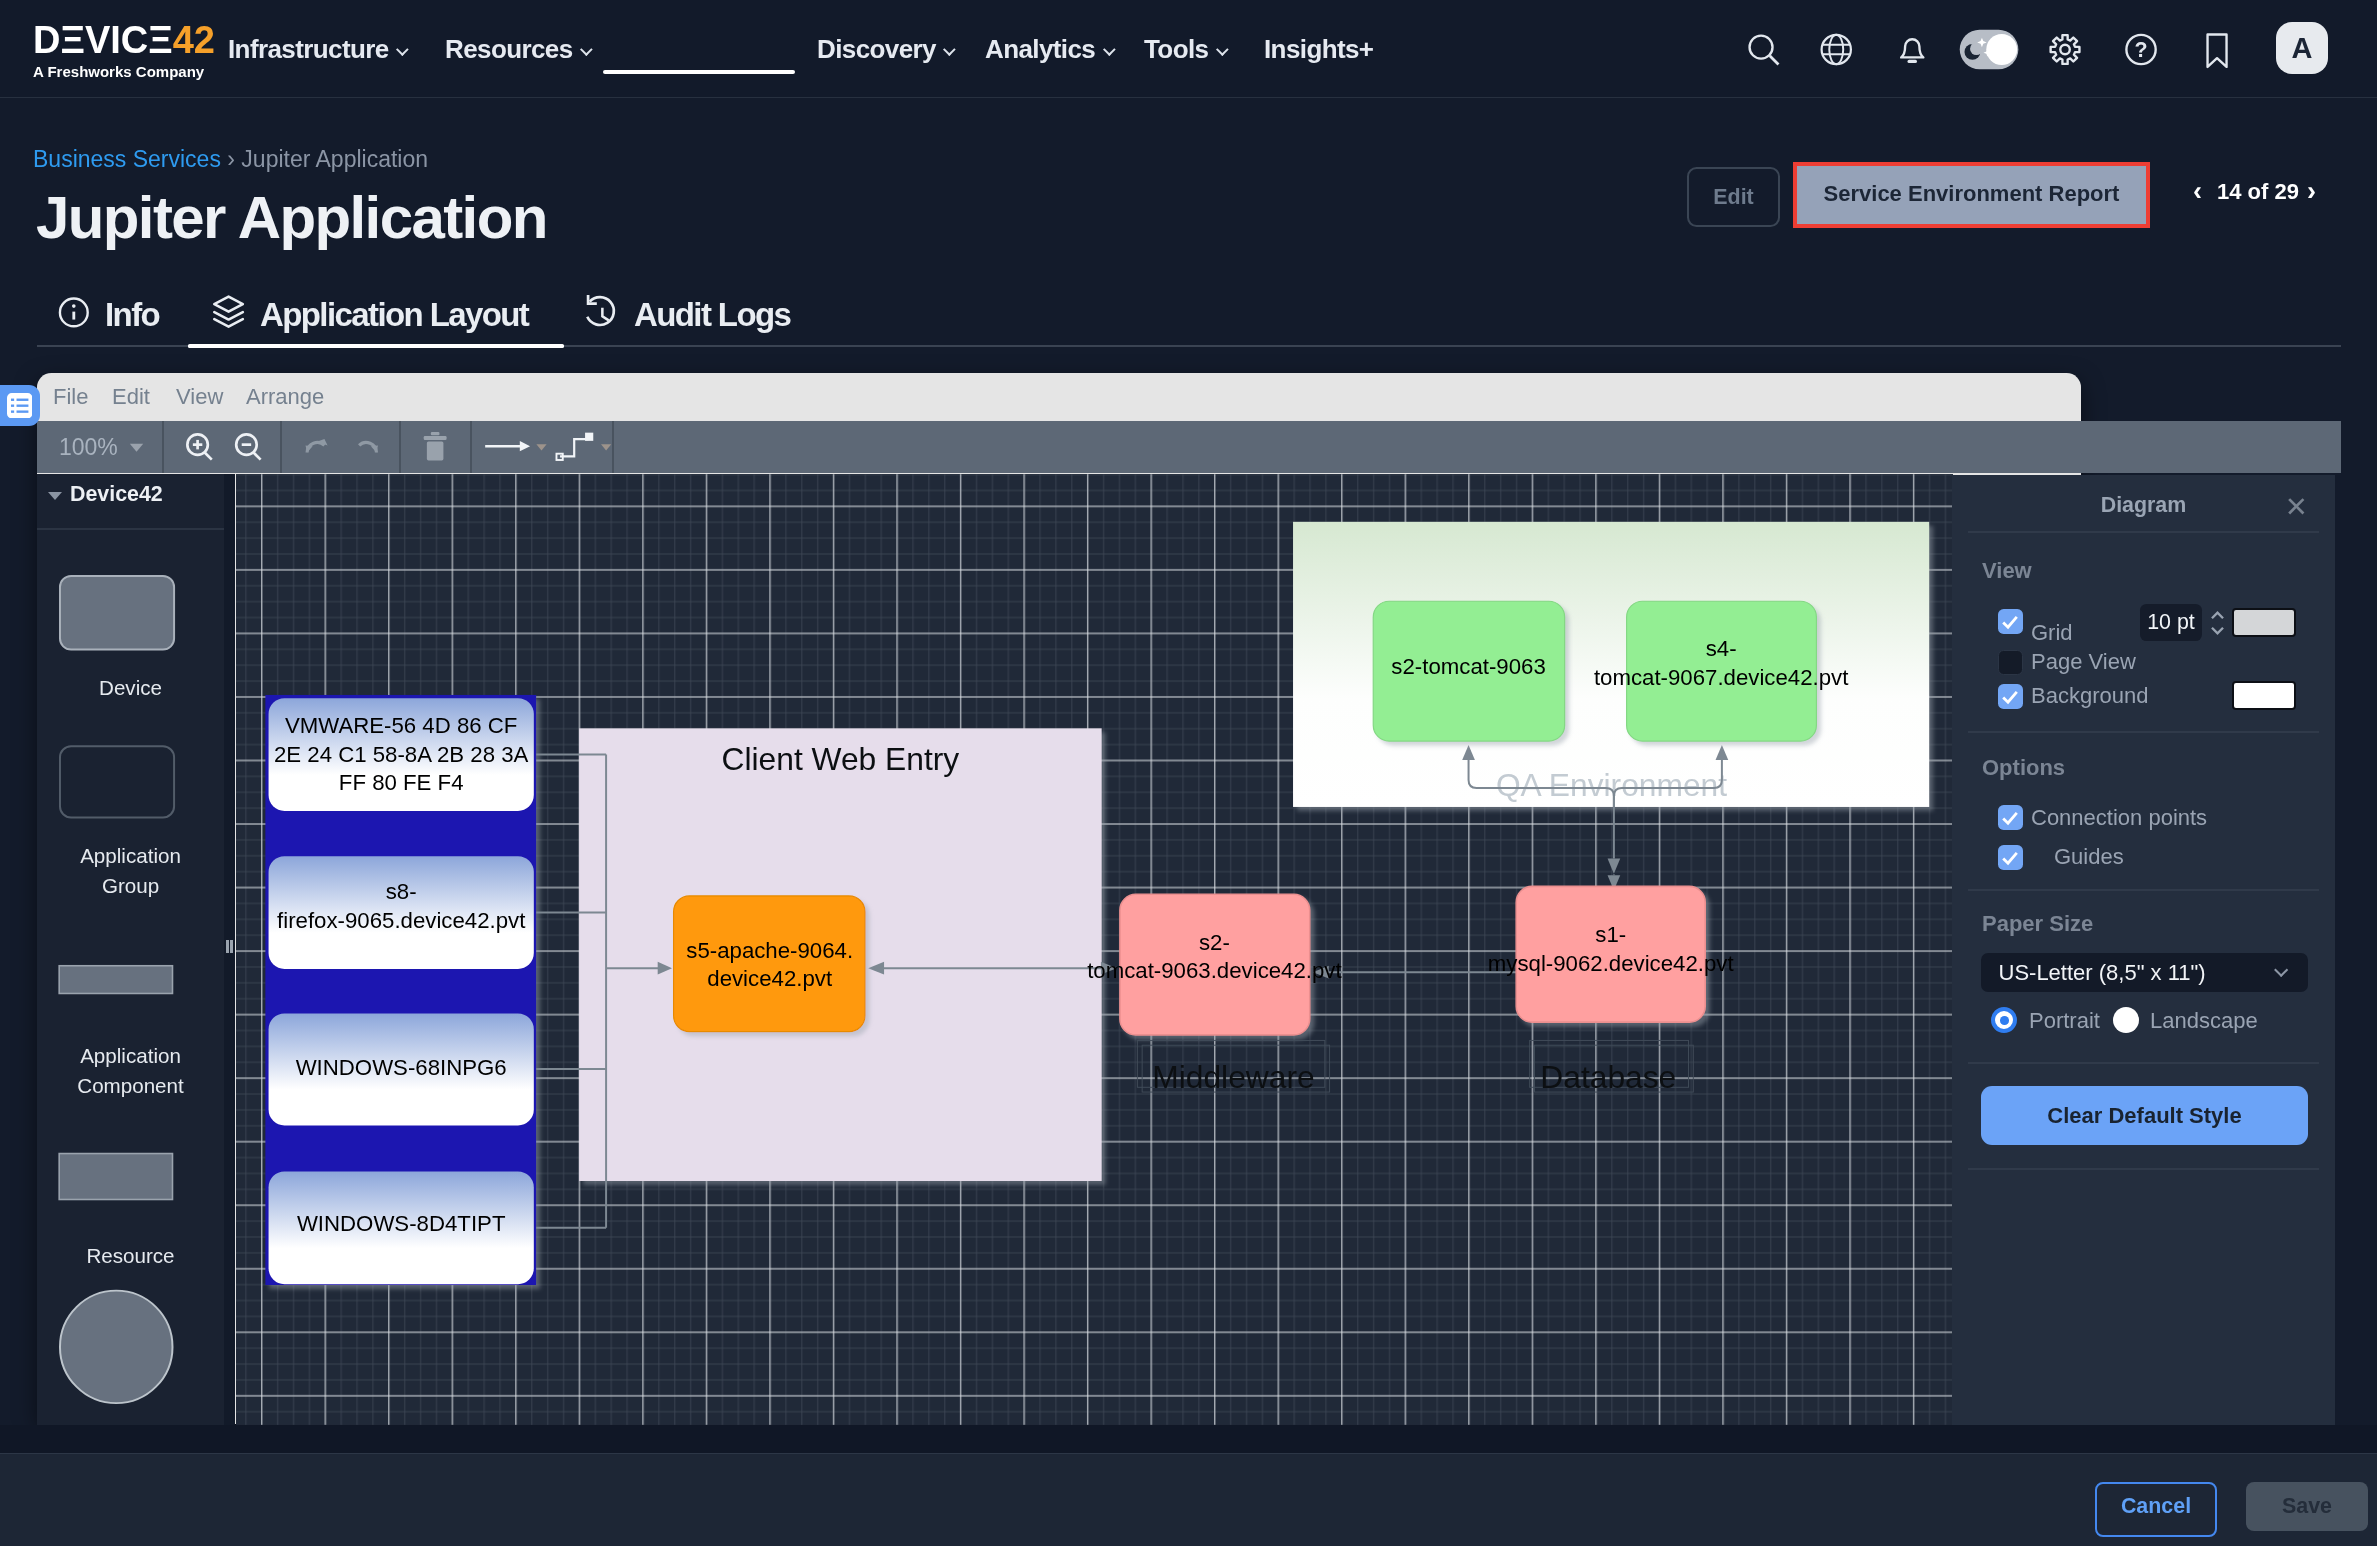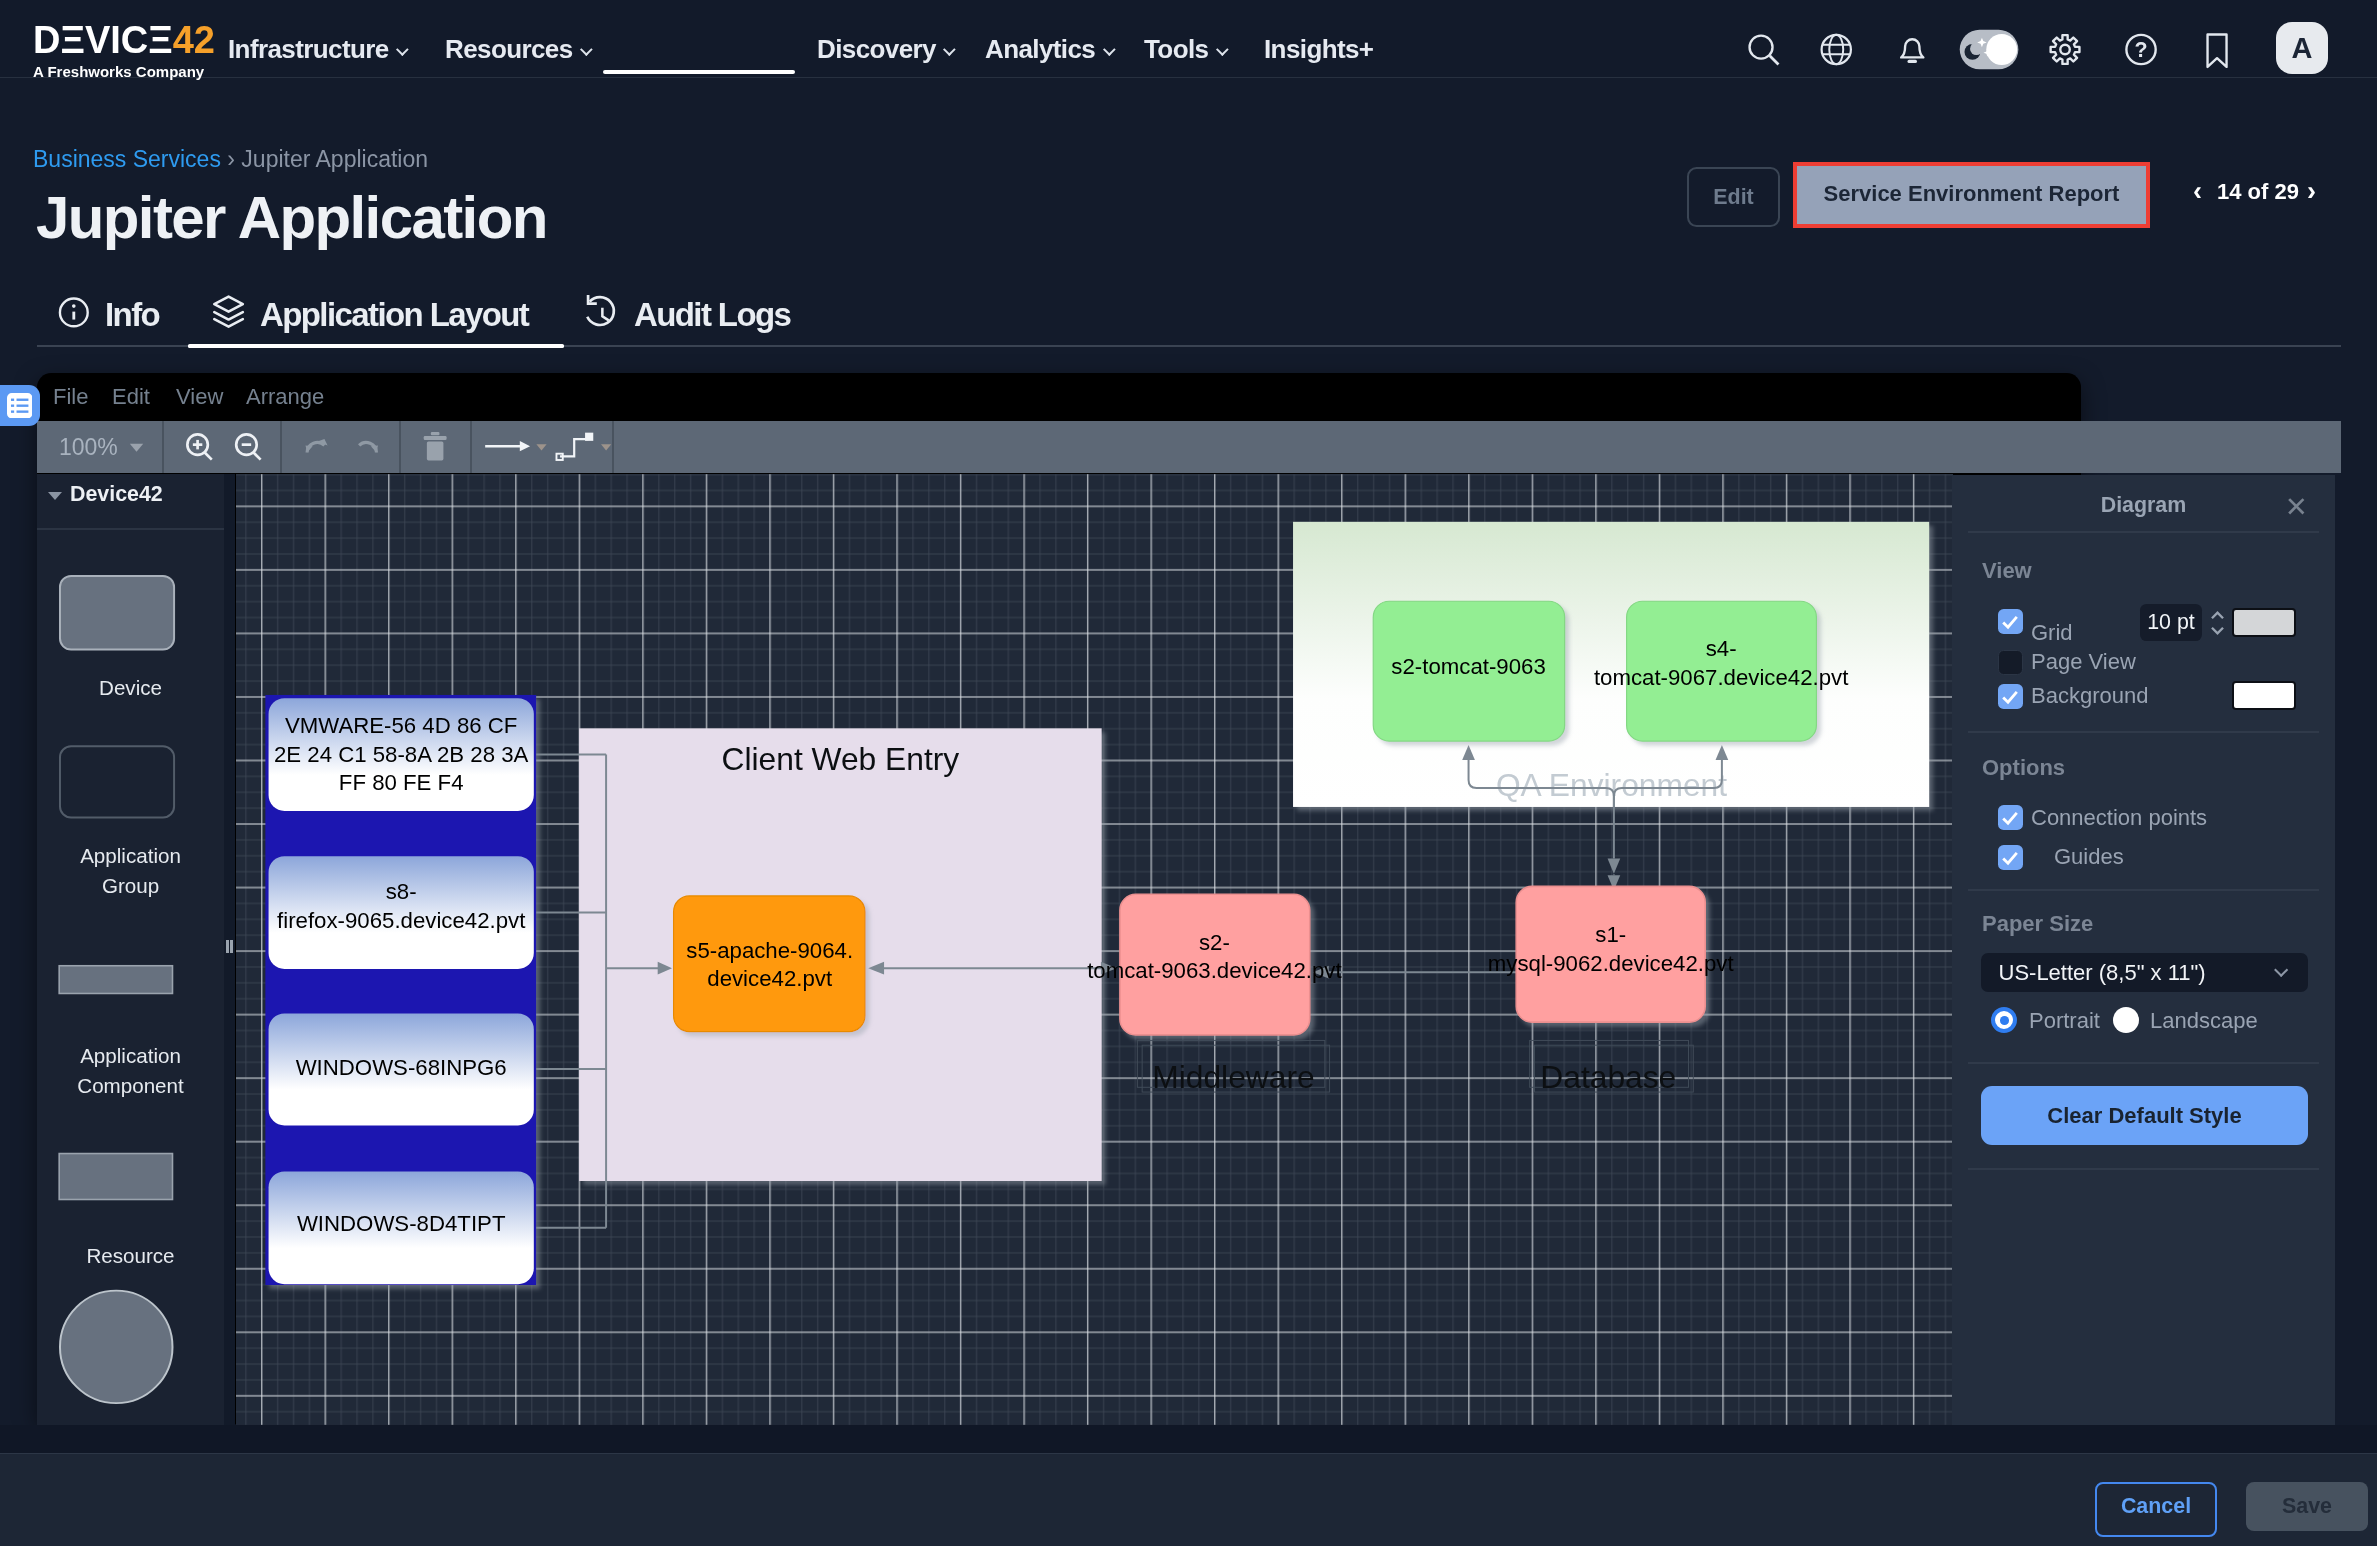--- a/index.html
+++ b/index.html
@@ -1,34 +1,34 @@
 <!DOCTYPE html>
 <html style="font-size:12.7px"><head>
 <meta charset="utf-8">
 <style>
 * { margin:0; padding:0; box-sizing:border-box; }
 html,body { width:2377px; height:1547px; background:#131b2b; font-family:"Liberation Sans",sans-serif; overflow:hidden; }
 
-#nav { position:absolute; left:0; top:0; width:2377px; height:78px; background:#121a2a; border-bottom:1.6px solid #27303f;padding-left:32px; }
+#nav { position:absolute; left:0; top:0; width:2377px; height:98px; background:#121a2a; border-bottom:1.6px solid #27303f;padding-left:32px; }
 .navitem { position:absolute; top:0; height:98px; line-height:98px; color:#e6eaf1; font-size:26px; font-weight:700; white-space:nowrap; letter-spacing:-0.6px; }
 .chev { display:inline-block; width:8.7px; height:8.7px; border-right:2.4px solid #dde3eb; border-bottom:2.4px solid #dde3eb; transform:rotate(45deg); margin-left:9.5px; margin-bottom:4px; }
 #appunderline { position:absolute; left:603px; top:70px; width:192px; height:4px; background:#ffffff; border-radius:2.4px; }
 
 #breadcrumb { position:absolute; left:33px; top:146px; font-size:23px; color:#8b95a5; }
 #breadcrumb a { color:#2e9bf0; text-decoration:none; }
 #h1 { position:absolute; left:36px; top:183px; font-size:60px; font-weight:700; color:#eef1f5; letter-spacing:-1.6px; }
 #editbtn { position:absolute; left:1687px; top:167px; width:93px; height:60px; border:2px solid #3a4554; border-radius:9.5px; color:#6e7b8d; font-size:21.4px; font-weight:700; text-align:center; line-height:57px; }
 #sdrbtn { position:absolute; left:1793px; top:162px; width:357px; height:66px; background:#95a2b8; border:4.8px solid #ee3d33; color:#1c2636; font-size:22px; font-weight:700; text-align:center; line-height:56px; white-space:nowrap; }
 .pgr { position:absolute; top:179px; color:#fff; font-weight:700; }
 
 .tab { position:absolute; top:296px; color:#e9edf2; font-size:33px; font-weight:700; white-space:nowrap; letter-spacing:-1.6px; }
 #tabline { position:absolute; left:37px; top:345px; width:2304px; height:2.4px; background:#3a4352; }
 #tabactive { position:absolute; left:188px; top:344px; width:376px; height:4px; background:#ffffff; border-radius:1.6px; }
 
-#editor { position:absolute; left:37px; top:373px; width:2044px; height:1051px; background:#000000; border-radius:14.3px; box-shadow:0 8px 22px rgba(0,0,0,0.5); }
+#editor { position:absolute; left:37px; top:373px; width:2044px; height:1051px; background:#e5e5e5; border-radius:14.3px; box-shadow:0 8px 22px rgba(0,0,0,0.5); }
 .mitem { position:absolute; top:0; height:48px; line-height:48px; color:#75818f; font-size:22px; }
 #toolbar { position:absolute; left:0; top:48px; width:2304px; height:52px; background:#5d6876; border-radius:0;padding-left:35px; }
 .tsep { position:absolute; top:0; width:1.6px; height:52px; background:#49535f; }
 #pctText { position:absolute; left:22px; top:0; height:52px; line-height:52px; color:#a9b3bf; font-size:23px; }
 #shapes { position:absolute; left:0; top:101px; width:187px; height:951px; background:#1a2231; }
 #gapstrip { position:absolute; left:187px; top:101px; width:11px; height:951px; background:#121a29; }
 .shlabel { position:absolute; left:0; width:187px; text-align:center; font-size:20.6px; color:#e6eaef; line-height:30px; }
 #canvas { position:absolute; left:199px; top:101px; width:1717px; height:951px; background:#202938; overflow:hidden; }
 #rpanel { position:absolute; left:1915px; top:102px; width:383px; height:950px; background:#242e3e; }
 .rdiv { position:absolute; left:16px; width:351px; height:1.6px; background:#303a4a; }

